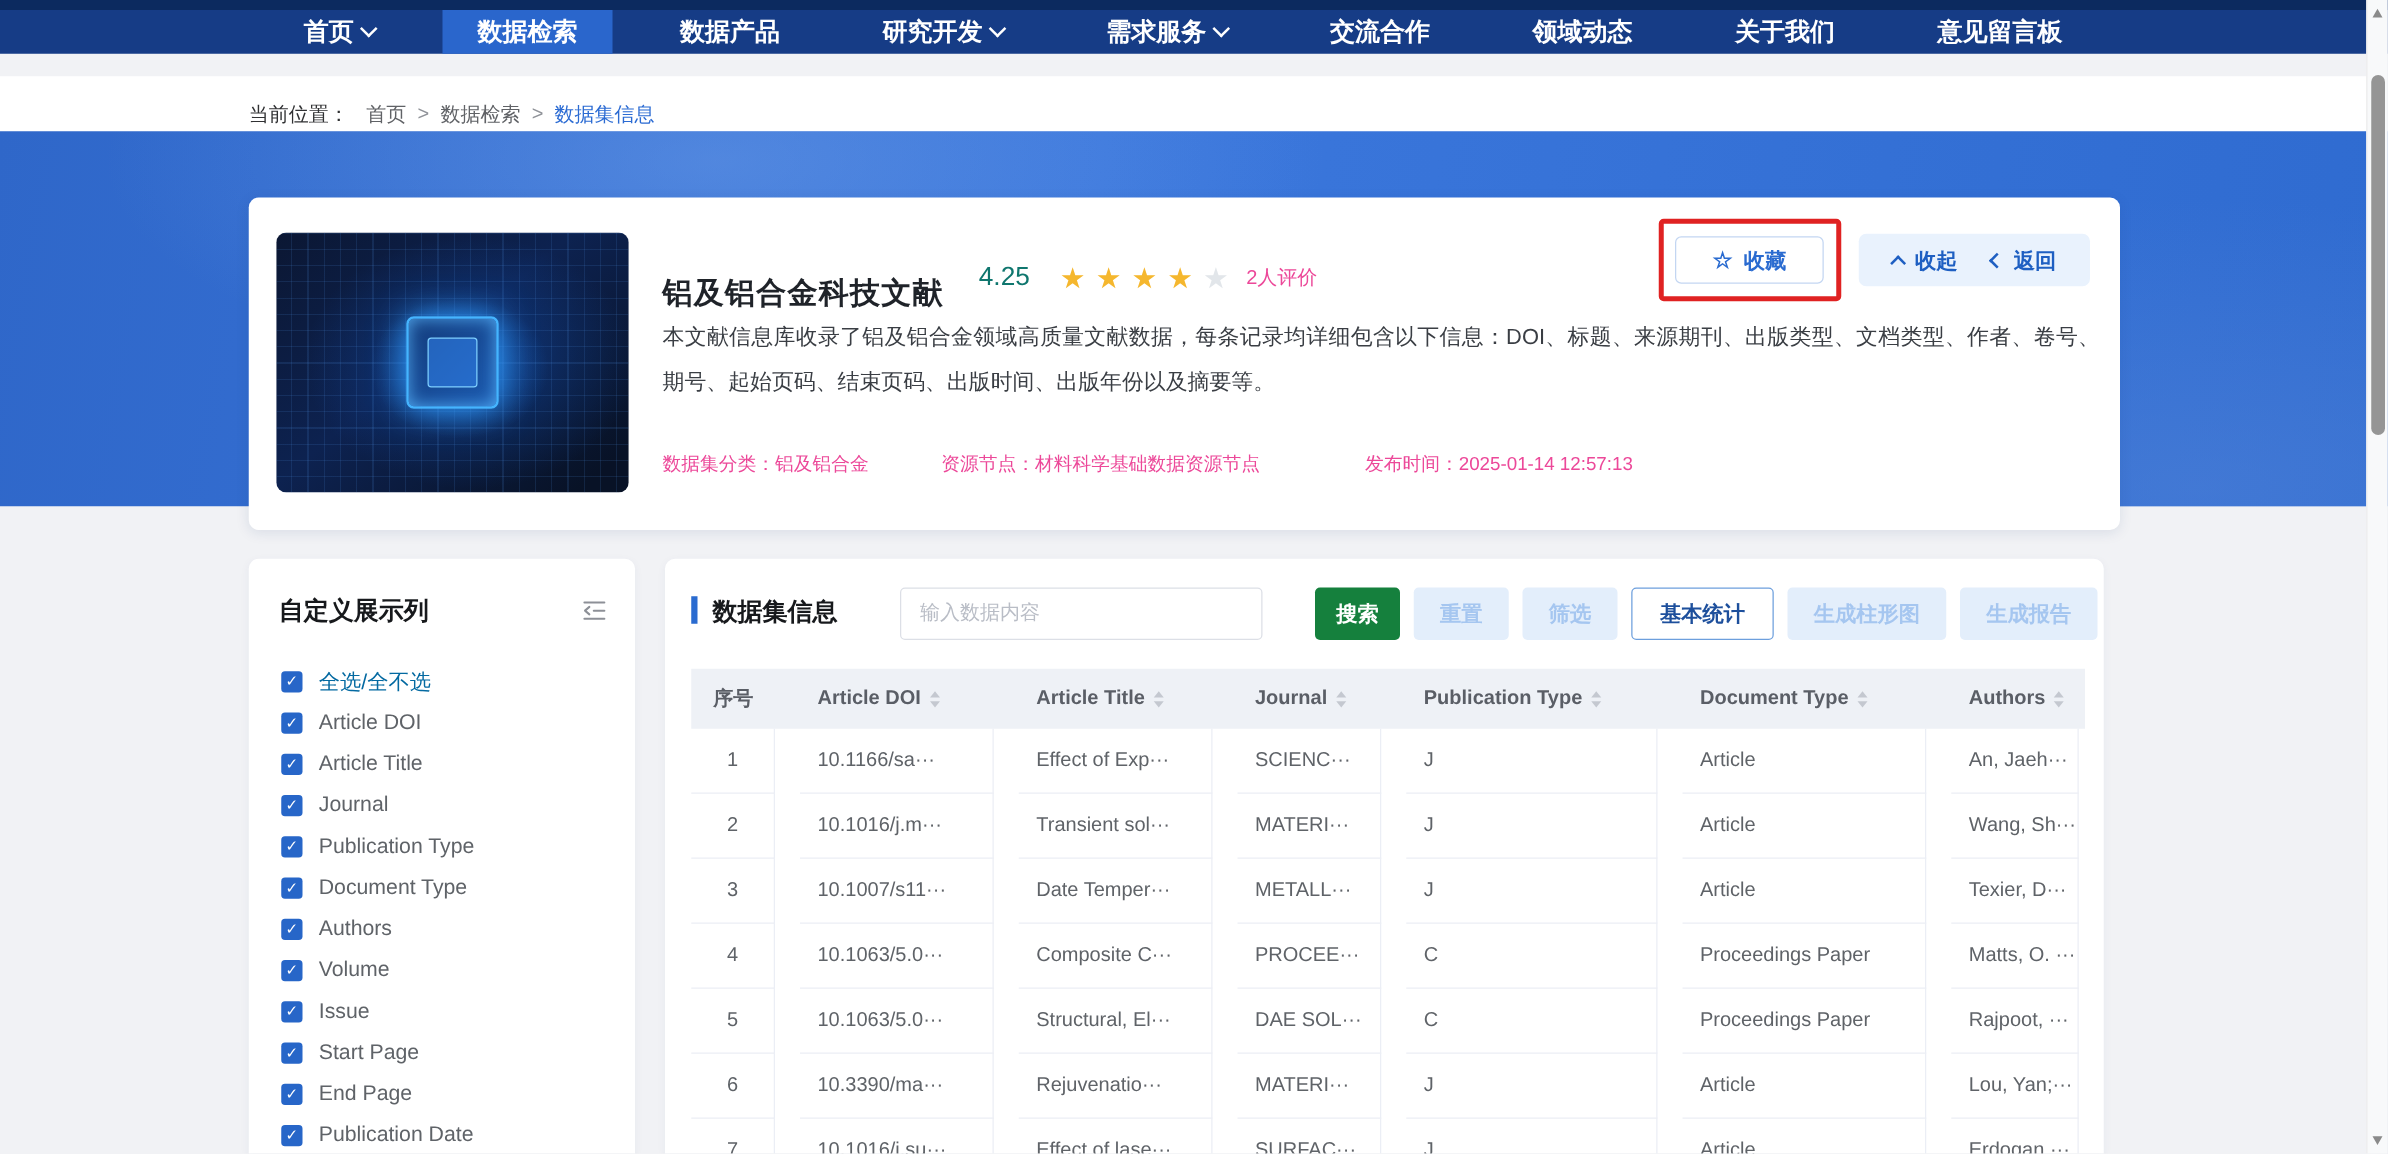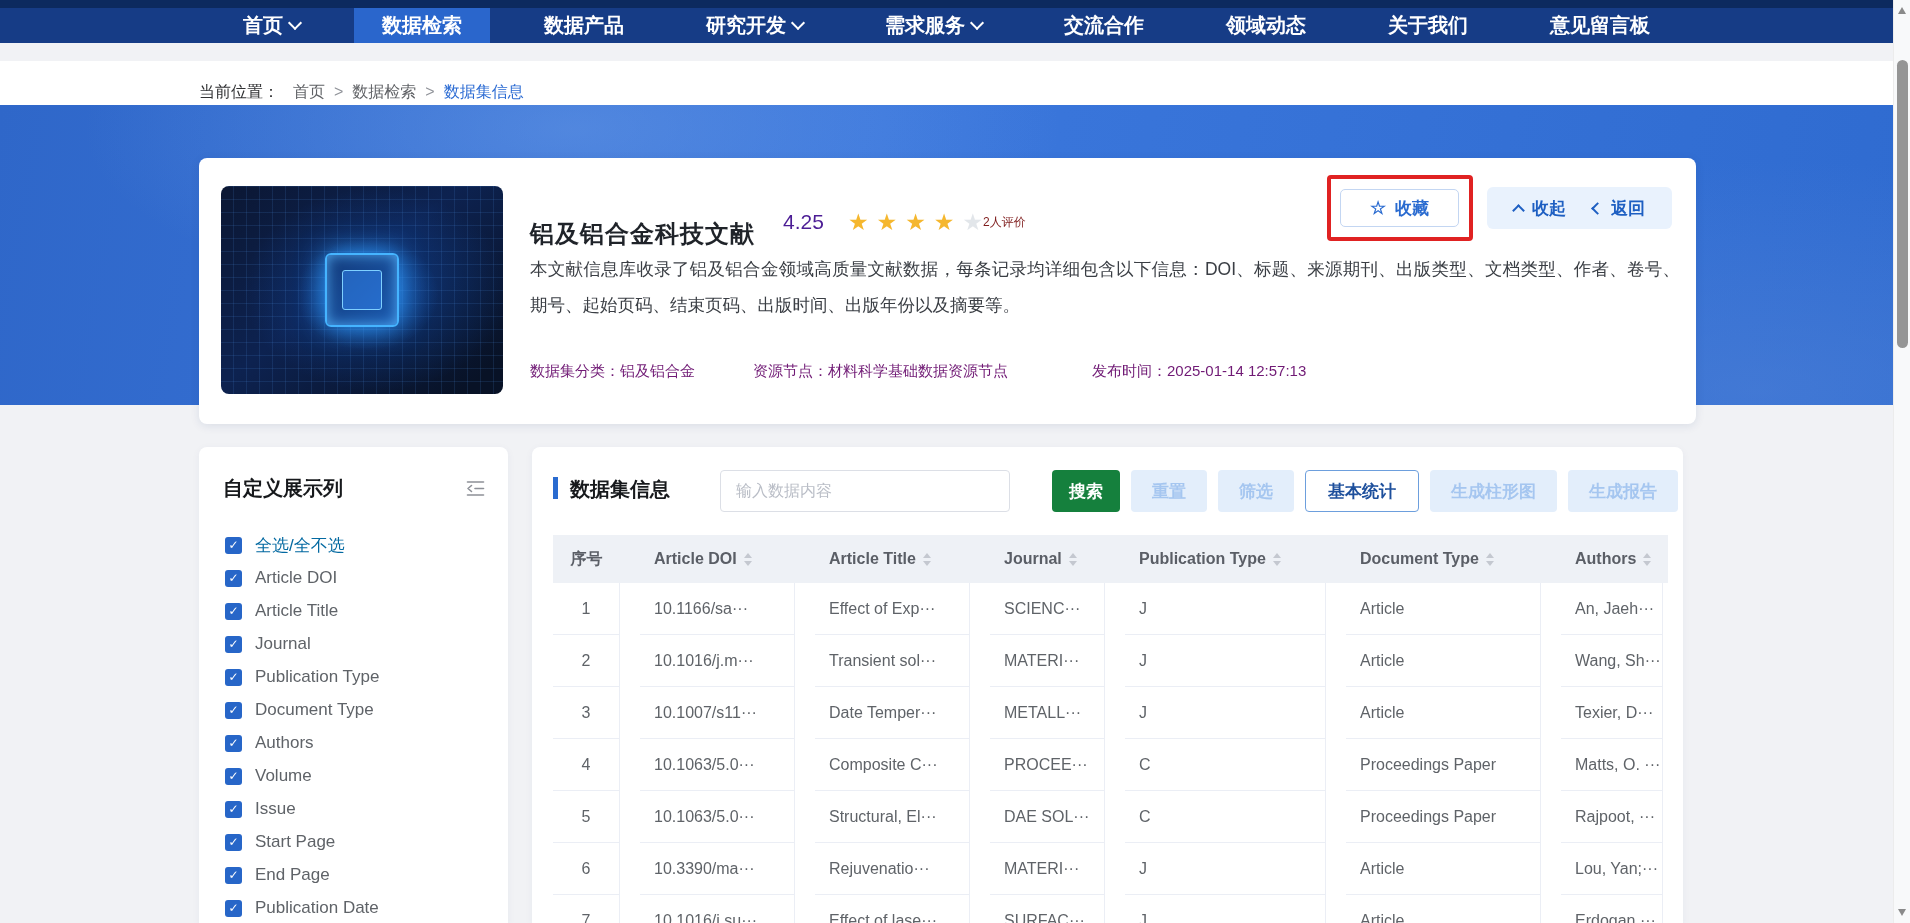--- a/index.html
+++ b/index.html
@@ -74,30 +74,30 @@
     border:2px solid #45b4ff; border-radius:6px;
     box-shadow:0 0 28px rgba(50,160,255,.95), inset 0 0 14px rgba(90,185,255,.85);
     background:linear-gradient(135deg,#123a7a,#1b5ab0);
   }
   .chip::after {
     content:""; position:absolute; inset:15px; border:1px solid #7fd0ff;
     background:rgba(50,130,235,.55); border-radius:3px;
   }
   .hero-title-row { position:absolute; left:331px; top:36px; display:flex; align-items:center; }
   .hero-title { font-size:24px; font-weight:bold; color:#1f2329; letter-spacing:1px;margin-top:24px; }
-  .rating-value { margin-left:28px; font-size:21px; color:#4c1d95; }
+  .rating-value { margin-left:28px; font-size:21px; color:#0f766e; }
   .stars { margin-left:24px; display:flex; gap:8px; font-size:23px; line-height:1; }
   .star.gold { color:#f5b72e; }
   .star.gray { color:#e2e6ea; }
-  .rating-count { font-size:12px; color:#7f1d1d; cursor:pointer; }
+  .rating-count { margin-left:14px; font-size:16px; color:#ec4899; cursor:pointer; }
   .hero-desc {
     position:absolute; left:331px; top:93px; width:1150px;
     font-size:17.5px; color:#3a3e44; line-height:36px; text-align:justify;
   }
-  .hero-meta { position:absolute; left:331px; top:204px; font-size:15px; color:#701a75; display:flex; }
+  .hero-meta { position:absolute; left:331px; top:204px; font-size:15px; color:#ec4899; display:flex; }
   .meta-group { white-space:nowrap; }
   .meta-group + .meta-group { margin-left:58px; }
   .meta-group.last { margin-left:84px; }
 
   .red-box {
     position:absolute; left:1128px; top:17px; width:146px; height:66px;
     border:4px solid #e02222; border-radius:4px; pointer-events:none;
   }
   .fav-btn {
     position:absolute; left:1141px; top:31px; width:119px; height:38px;

